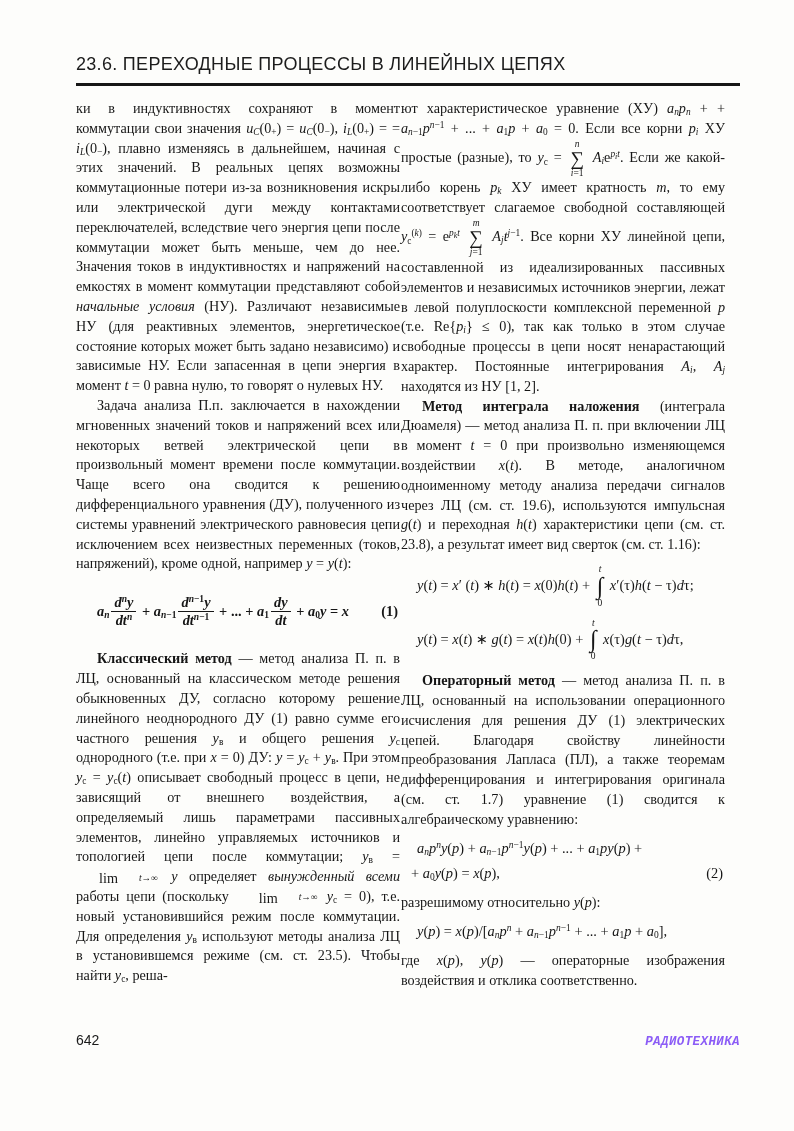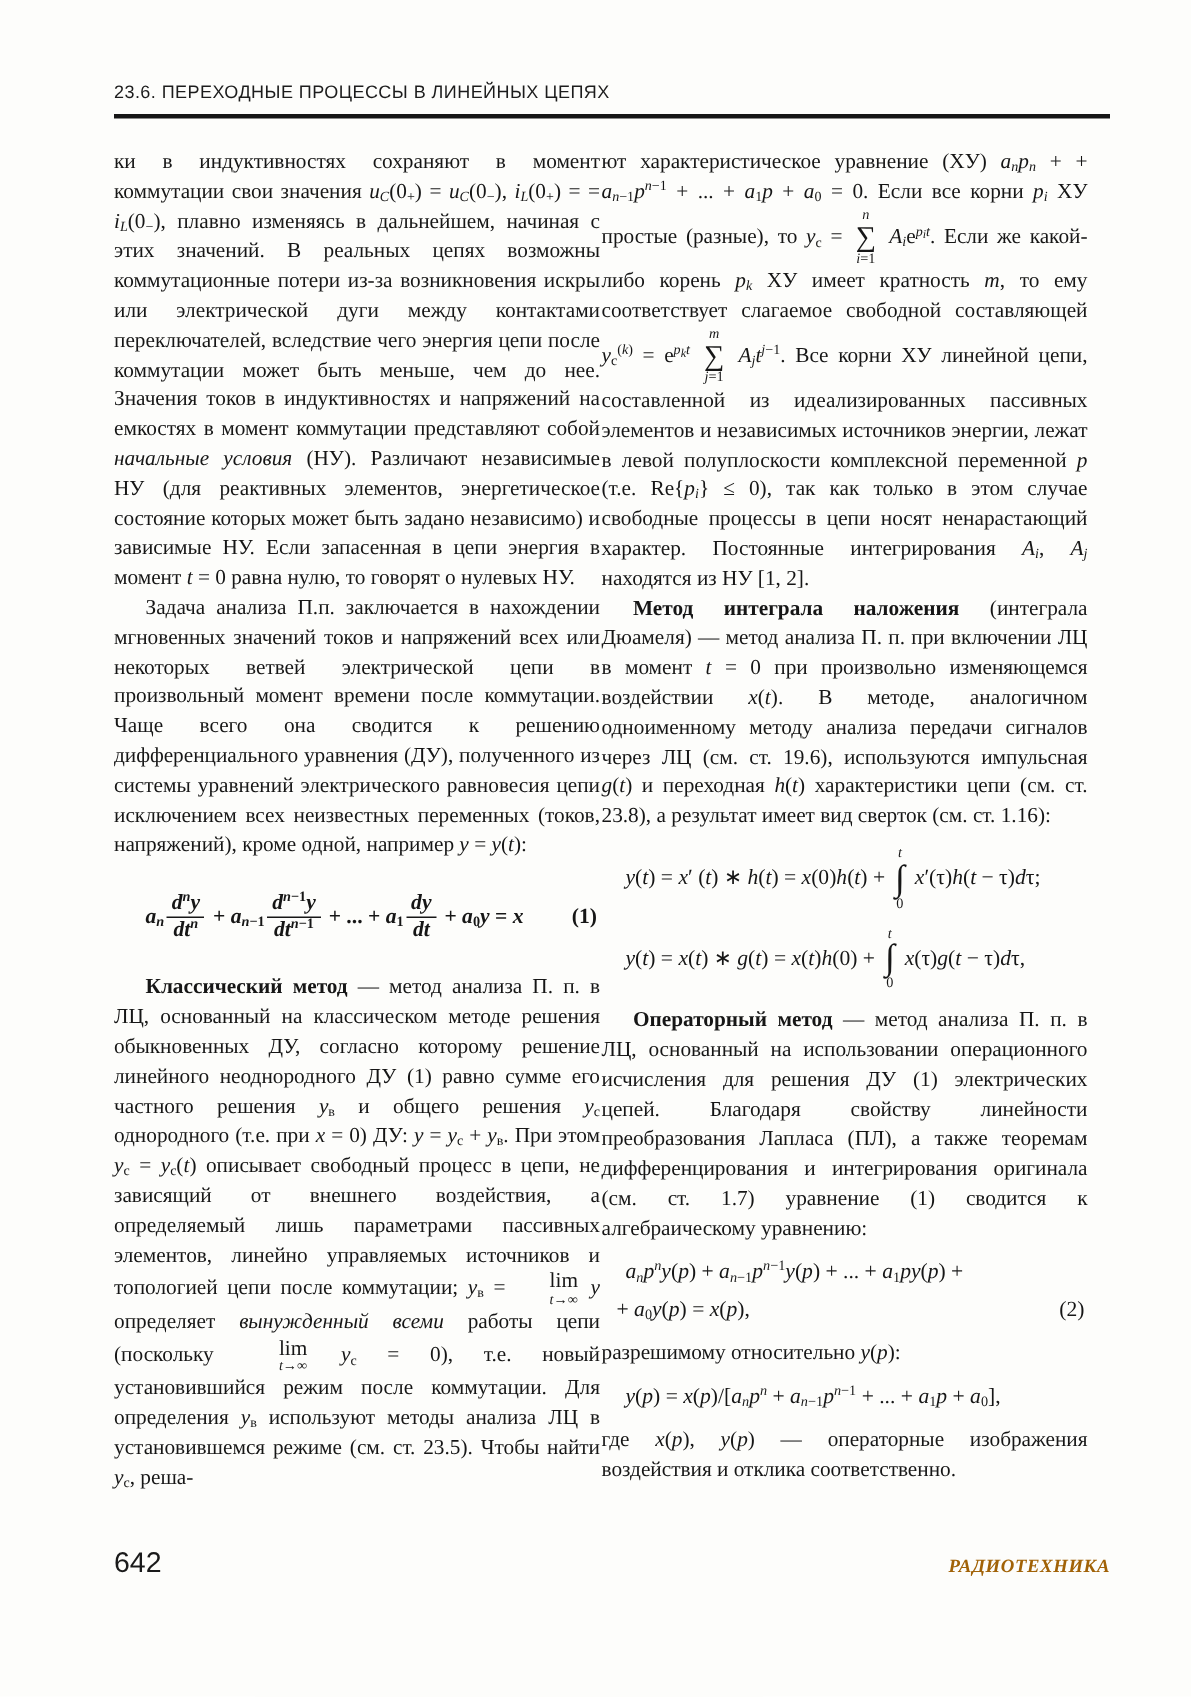--- a/index.html
+++ b/index.html
@@ -7,21 +7,21 @@
   body {
     width: 794px; height: 1131px;
     font-family: "Liberation Serif", serif;
     color: #161616;
     overflow: hidden;
   }
   .page { position: relative; width: 794px; height: 1131px; background: #fdfdfb; }
 
   
   .header { position: absolute; left: 76px; top: 54px; width: 664px; font-family: "Liberation Sans", sans-serif; }
-  .section-title { font-size: 12px; letter-spacing: 0.3px; color: #1c1c1c; }
+  .section-title { font-size: 18px; letter-spacing: 0.3px; color: #1c1c1c; }
   .header-rule { height: 3px; background: #161616; margin-top: 8px; }
 
   
   .columns { position: absolute; left: 76px; top: 99px; width: 664px; display: flex; gap: 1px; }
   .col { width: 324px; text-align: justify; font-size: 14.2px; line-height: 19.8px; hyphens: auto; }
   .body-p { margin: 0; }
   .ind { text-indent: 21px; }
   b { font-weight: bold; }
 
   sub, sup { font-size: 66%; line-height: 0; }
@@ -34,37 +34,37 @@
   .fr .nu { display: block; border-bottom: 1px solid #161616; padding: 0 3px 1px; }
   .fr .de { display: block; padding-top: 1px; }
 
   
   .bigop { display: inline-flex; flex-direction: column; align-items: center; vertical-align: middle; line-height: 1; margin: 0 3px; }
   .bigop .ol, .bigop .ul { font-size: 9.5px; line-height: 1.15; }
   .bigop .os { font-size: 19px; line-height: 0.95; }
   .intop .os { font-size: 24px; }
 
   
-  .limop { display: inline-flex; flex-direction: column; align-items: center; vertical-align: middle; line-height: 1; margin: 0 2px; }
+  .limop { display: inline-flex; flex-direction: row; align-items: center; vertical-align: middle; line-height: 1; margin: 0 2px; }
   .limop .ltxt { line-height: 1; }
   .limop .lsub { font-size: 9.5px; line-height: 1.1; }
 
   
   .eq { position: relative; margin: 9px 0; font-size: 14.4px; text-align: left; }
   .eq-center { text-align: center; padding-right: 30px; font-weight: bold; }
   .eq .eqnum { position: absolute; right: 2px; top: 50%; transform: translateY(-50%); font-style: normal; }
   .eq-indent { padding-left: 16px; }
   .eq2 .eq2-l1 { padding-left: 16px; }
   .eq2 .eq2-l2 { position: relative; padding-left: 10px; margin-top: 6px; }
   .eq2 .eq2-l2 .eqnum { position: absolute; right: 2px; top: 50%; transform: translateY(-50%); }
 
   
   .footer { position: absolute; left: 76px; top: 1032px; width: 664px; display: flex; justify-content: space-between; align-items: baseline; }
-  .pagenum { font-family: "Liberation Sans", sans-serif; font-size: 19px; color: #1a1a1a; }
-  .running { font-family: Liberation Serif, serif; font-style: italic; font-weight: bold; font-size: 12.5px; letter-spacing: 0.4px; color: #a16207; }
+  .pagenum { font-family: "Liberation Sans", sans-serif; font-size: 14px; color: #1a1a1a; }
+  .running { font-family: Liberation Mono, monospace; font-style: italic; font-weight: bold; font-size: 12.5px; letter-spacing: 0.4px; color: #8b5cf6; }
 </style>
 </head>
 <body>
 
 <div class="page">
 
   <header class="header">
     <div class="section-title">23.6. ПЕРЕХОДНЫЕ ПРОЦЕССЫ В ЛИНЕЙНЫХ ЦЕПЯХ</div>
     <div class="header-rule"></div>
   </header>

